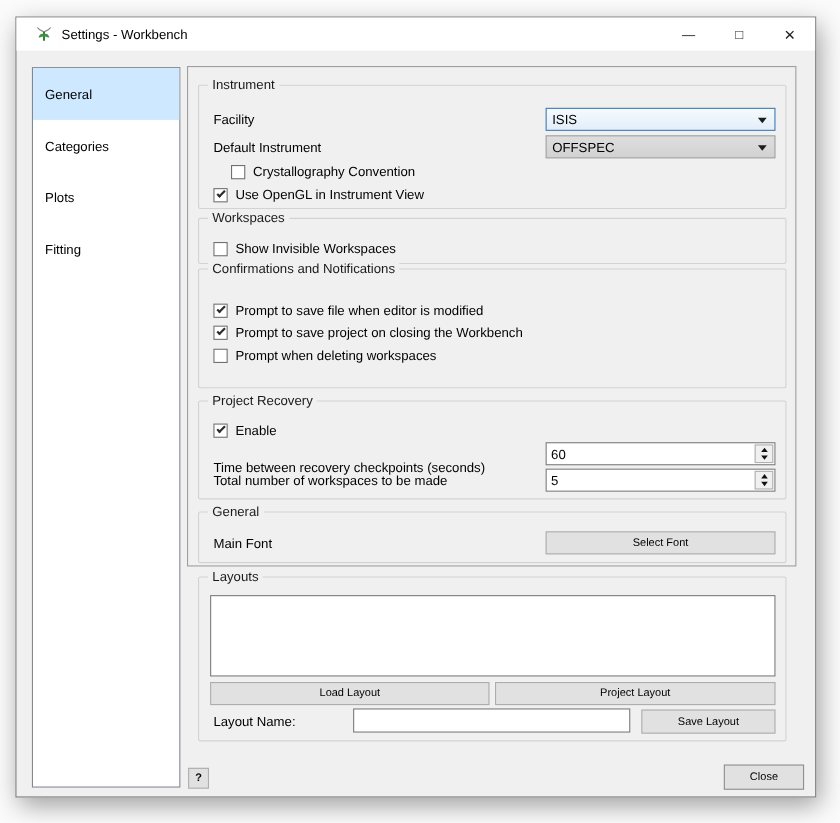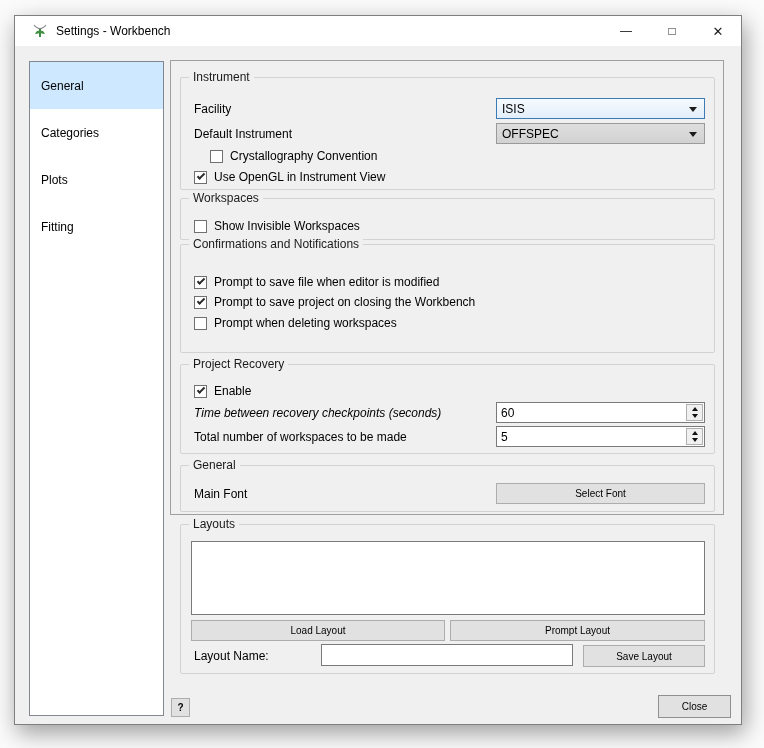--- a/index.html
+++ b/index.html
@@ -169,21 +169,21 @@
       </div>
 
       <div class="groupbox" id="gb-recovery">
         <span class="gb-title">Project Recovery</span>
         <div class="cb-row" style="top:18px;">
           <span class="cb-box checked">
               <span class="cb-mark"></span>
             </span>
           <span>Enable</span>
         </div>
-        <span class="lbl" style="top:41px;font-style:italic;">Time between recovery checkpoints (seconds)</span>
+        <span class="lbl" style="top:53px;">Time between recovery checkpoints (seconds)</span>
         <div class="spin" style="top:37px;">
           <input value="60" style="">
           <span class="spin-btns">
             <i class="tri-up"></i>
             <i class="tri-down"></i>
           </span>
         </div>
         <span class="lbl" style="top:65px;">Total number of workspaces to be made</span>
         <div class="spin" style="top:61px;">
           <input value="5" style="">
@@ -197,21 +197,21 @@
       <div class="groupbox" id="gb-general">
         <span class="gb-title">General</span>
         <span class="lbl" style="top:21px;">Main Font</span>
         <button class="btn" style="left:315px; top:17px; width:209px; height:21px;">Select Font</button>
       </div>
 
       <div class="groupbox" id="gb-layouts">
         <span class="gb-title">Layouts</span>
         <div class="listbox" style="left:10px; top:16px; width:514px; height:74px;"></div>
         <button class="btn" style="left:10px;  top:95px; width:254px; height:21px;">Load Layout</button>
-        <button class="btn" style="left:269px; top:95px; width:255px; height:21px;">Prompt Layout</button>
+        <button class="btn" style="left:269px; top:95px; width:255px; height:21px;">Project Layout</button>
         <span class="lbl" style="top:124px;">Layout Name:</span>
         <input class="textfield" style="left: 140px; top: 119px; width: 252px; height: 22px;" value="">
         <button class="btn" style="left:402px; top:120px; width:122px; height:22px;">Save Layout</button>
       </div>
     </div>
 
     <button class="btn help-btn">?</button>
     <button class="btn close-btn">Close</button>
 
   </div>

